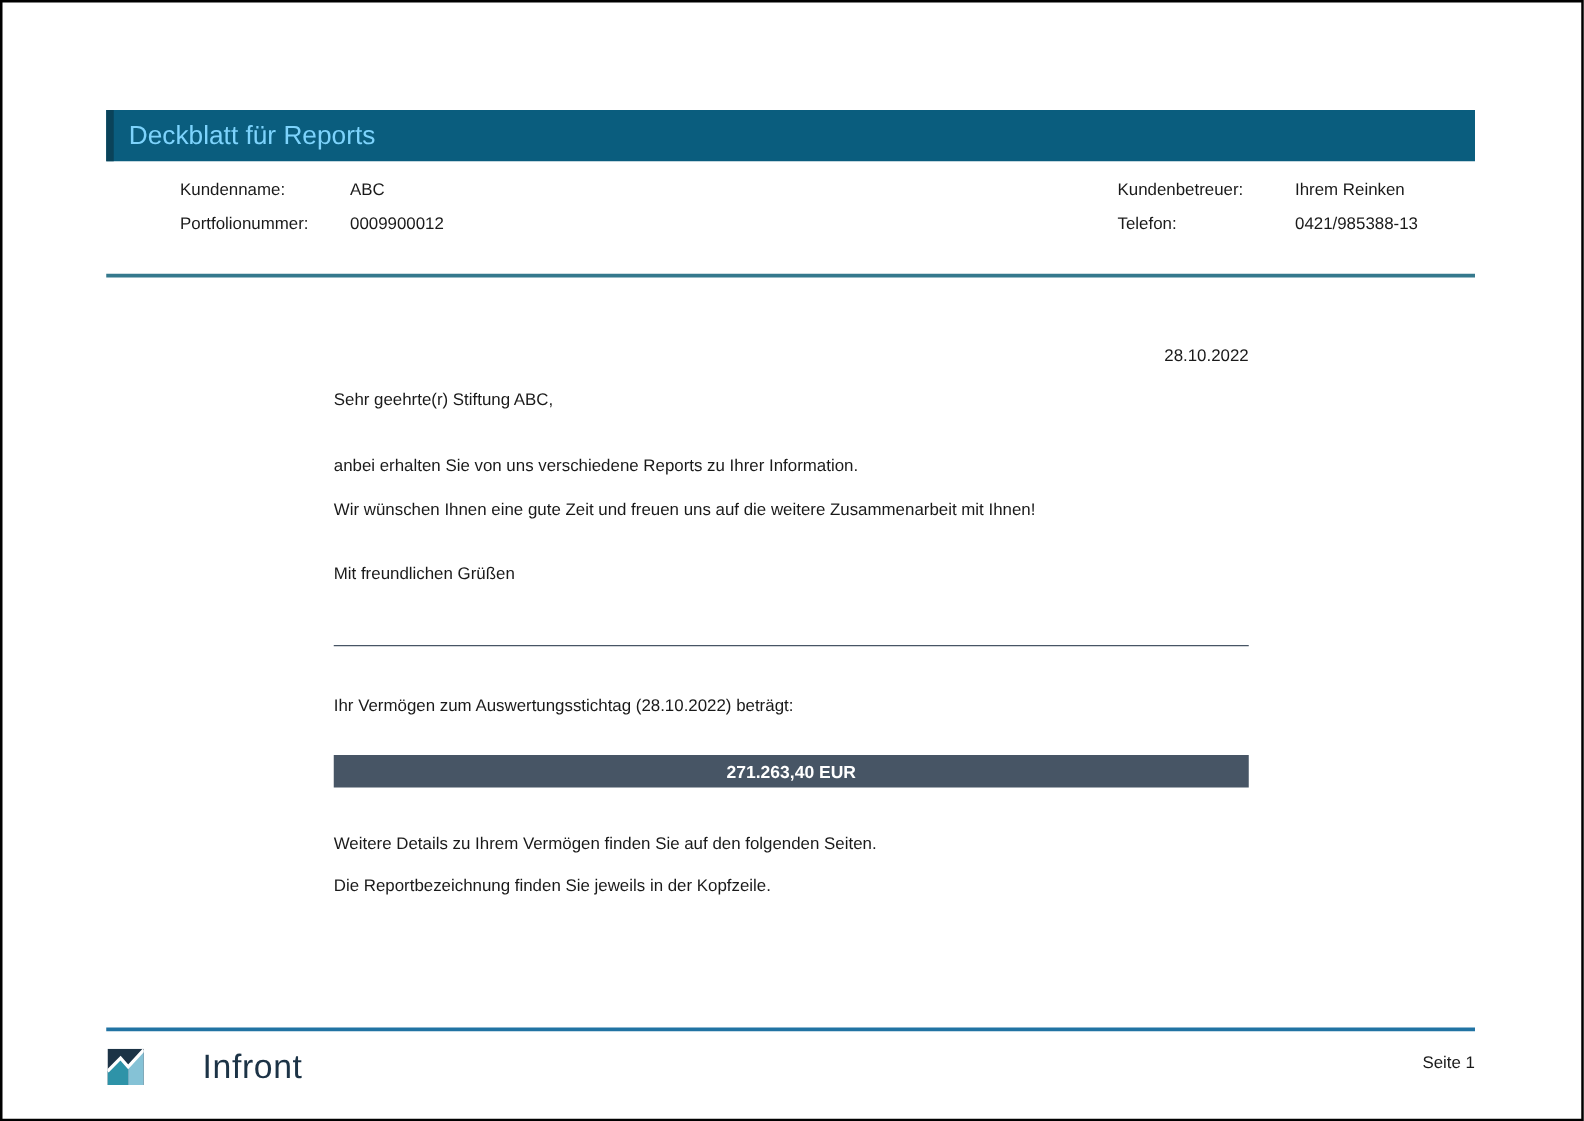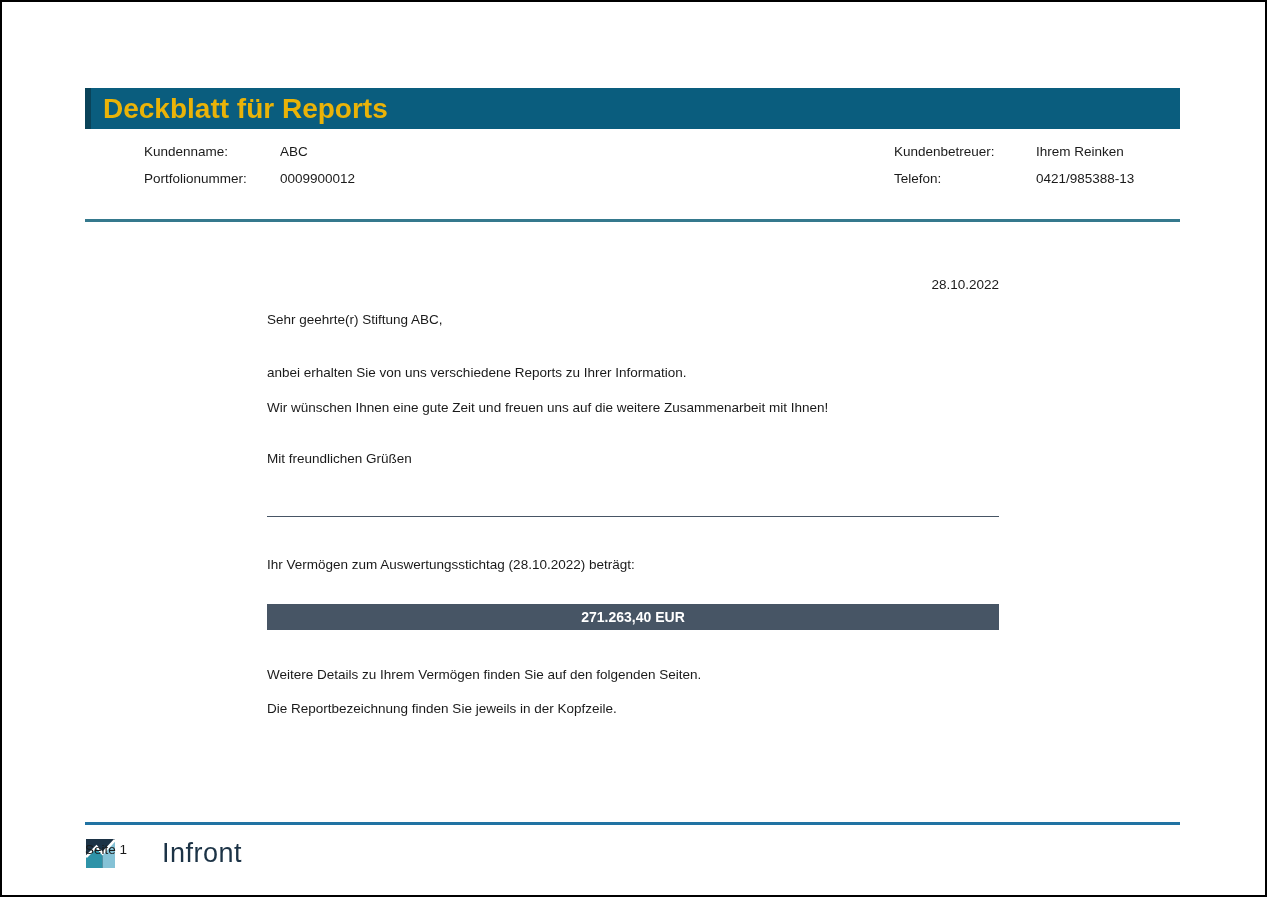--- a/index.html
+++ b/index.html
@@ -19,21 +19,21 @@
 
   
   .header-bar {
     position: absolute; left: 85px; top: 88px;
     width: 1095px; height: 41px;
     background: var(--header-bar, #0a5d7e);
     border-left: 6px solid var(--header-bar-accent, #0a4359);
     box-sizing: border-box;
   }
   .header-bar .title {
-    color: #eab308; font-size: 28px; font-weight: bold;
+    color: #7dd3fc; font-size: 21px; font-weight: normal;
     line-height: 41px; padding-left: 12px;
     white-space: nowrap;
   }
 
   
   .info-group {
     position: absolute; top: 138px;
     display: grid; grid-auto-rows: 27px;
     font-size: 13.5px;
     margin-left: 48px;
@@ -84,21 +84,21 @@
     position: absolute; left: 86px; top: 839px;
     display: flex; align-items: center; gap: 7px;
   }
   .logo svg { display: block; }
   .logo .wordmark {
     font-size: 27px; color: var(--logo-navy, #1c3346);
     font-weight: 500; letter-spacing: 0.5px; line-height: 29px; margin-left: 40px;
   }
   .page-number {
     position: absolute; left: 85px; top: 842px;
-    width: 1095px; font-size: 13.5px;
+    width: 1095px; text-align: right; font-size: 13.5px;
   }
 </style>
 </head>
 <body>
 
 <div class="frame"></div>
 
 <div class="header-bar">
   <div class="title">Deckblatt für Reports</div>
 </div>

